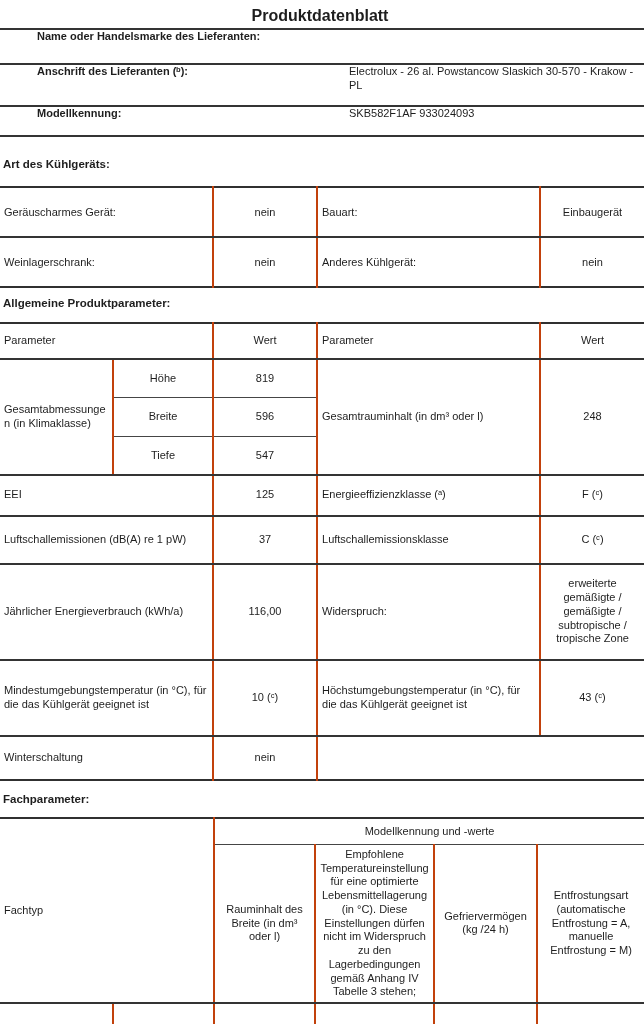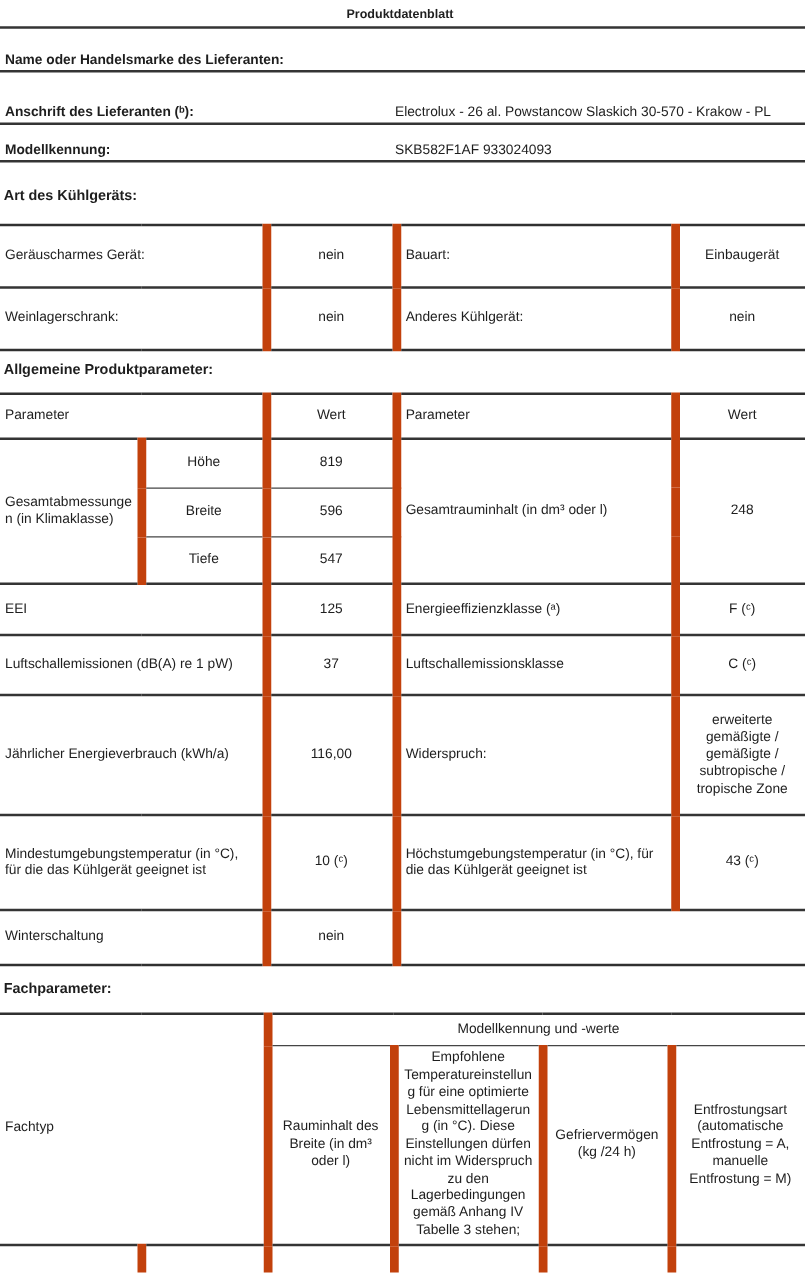--- a/index.html
+++ b/index.html
@@ -2,36 +2,36 @@
 <html><head>
 <meta charset="utf-8">
 <style>
   html,body { margin:0; padding:0; }
   body {
     width:644px; height:1024px; overflow:hidden; background:#ffffff;
     font-family:"Liberation Sans","DejaVu Sans",sans-serif;
     font-size:11px; line-height:1.25; color:#1e1e1e;
   }
   .doc-title {
-    font-weight:bold; font-size:10px; text-align:center;
+    font-weight:bold; font-size:16px; text-align:center;
     padding:6px 4px 2px 0; border-bottom:2px solid #343434;
   }
-  .info-row { display:flex; align-items:flex-end; border-bottom:2px solid #343434; }
+  .info-row { display:flex; align-items:flex-start; border-bottom:2px solid #343434;padding-left:33px; }
   .info-row .lbl { font-weight:bold; width:312px; padding-left:4px; box-sizing:border-box; }
   .info-row .val { flex:1; padding-left:4px; }
   .r1 { height:33px; } .r2 { height:40px; } .r3 { height:28px; }
   .sec-heading { font-weight:bold; font-size:11.5px; padding-left:3px; }
   .h-art  { margin:20px 0 15px 0; }
   .h-allg { margin:8px 0 11px 0; }
   .h-fach { margin:11px 0 11px 0; }
   table { border-collapse:collapse; table-layout:fixed; width:644px; }
   table.tb { border-top:2px solid #303030; }
   table.tb-closed { border-bottom:2px solid #303030; }
   td {
-    border-left:7px solid #c2410c; border-right:1px solid #454545;
+    border-left:2px solid #c2410c; border-right:1px solid #454545;
     border-bottom:2px solid #343434;
     padding:2px 4px; vertical-align:middle; overflow:hidden;
     word-wrap:break-word;
   }
   td.bl0 { border-left:none; } td.br0 { border-right:none; }
   td.bb1 { border-bottom:1px solid #454545; }
   td.bb0 { border-bottom:none; }
   .ctr { text-align:center; }
   .rh50 { height:50px; } .rh36 { height:36px;border-radius:17px; } .rh39 { height:39px; }
   .rh38 { height:38px; } .rh41 { height:41px; } .rh52 { height:48px; }

